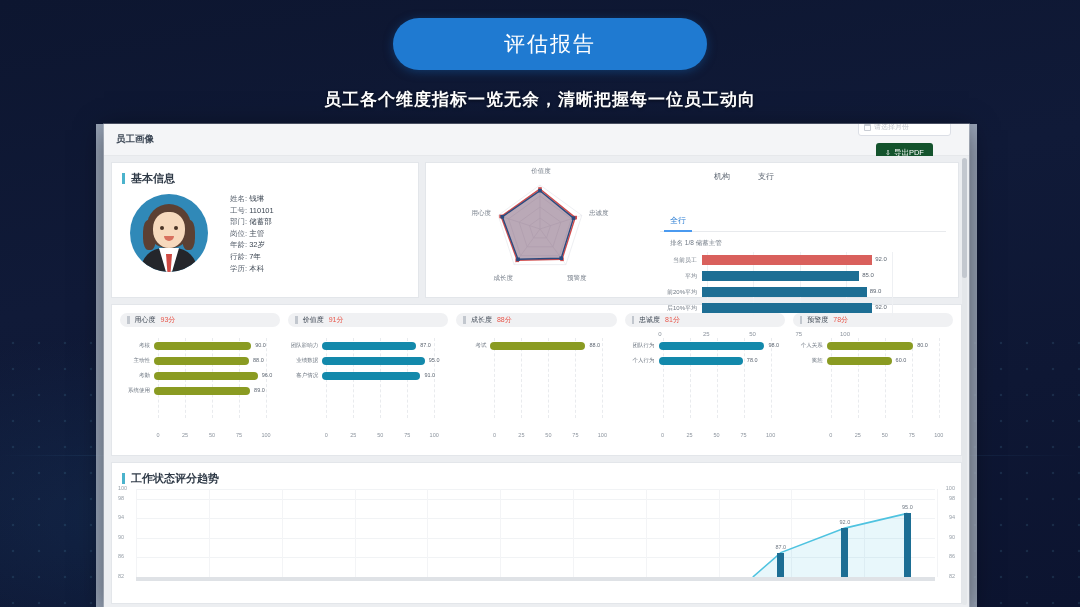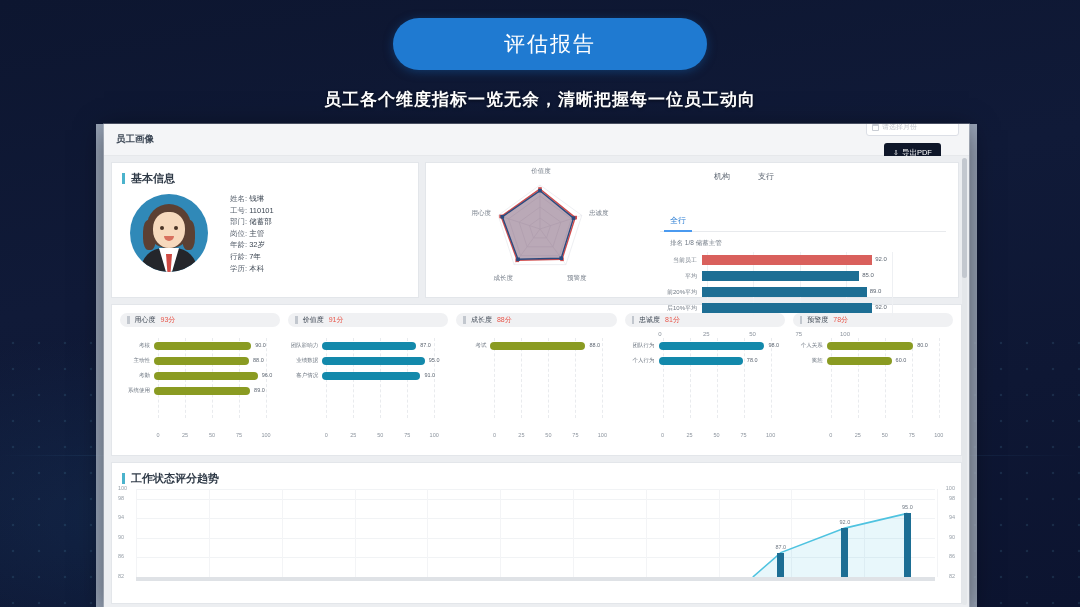--- a/index.html
+++ b/index.html
@@ -43,34 +43,34 @@
   .app-window{
     position:absolute; left:104px; top:124px; width:865px; height:483px;
     background:#f4f5f7;
     box-shadow:0 0 0 1px rgba(255,255,255,0.25), 0 6px 26px rgba(0,0,0,0.5);
     overflow:hidden;
   }
   .win-shade-l{position:absolute;left:96px;top:124px;width:8px;height:483px;background:rgba(200,212,228,0.75);}
   .win-shade-r{position:absolute;left:969px;top:124px;width:8px;height:483px;background:rgba(200,212,228,0.75);}
   .app-header{
     height:32px; background:#f4f5f7; border-bottom:1px solid #e6e8eb;
-    display:flex; align-items:center; padding:0 10px 0 12px;
+    display:flex; align-items:center; padding:0 18px 0 12px;
     position:relative;
   }
   .app-title{ font-size:9.5px; color:#3b4654; font-weight:bold; }
   .hdr-right{ margin-left:auto; display:flex; align-items:center; gap:7px;flex-direction:column; }
   .time-label{ font-size:8.5px; color:#3b4654; font-weight:bold; }
   .date-input{
     width:93px; height:18px; border:1px solid #dcdfe6; border-radius:3px;
     background:#fff; display:flex; align-items:center; gap:3px; padding:0 5px;
     font-size:7px; color:#c0c4cc;
   }
   .cal-ico{ width:7px; height:7px; border:1px solid #c9cdd4; border-top-width:2.5px; border-radius:1px; flex:none;}
   .pdf-btn{
-    height:19px; background:#0f172a; color:#fff; border-radius:3px;
+    height:19px; background:#14532d; color:#fff; border-radius:3px;
     display:flex; align-items:center; gap:3px; padding:0 9px;
     font-size:7.5px; cursor:pointer; border:none;
   }
   .dl-ico{ font-size:7px; line-height:1; }
   .close-x{ font-size:10px; color:#8a9099; padding:0 5px; cursor:pointer; }
   .app-body{ position:relative; height:451px; background:#eceef1; padding:6px 7px 0 7px; }
   .scrollbar{
     position:absolute; right:2px; top:2px; width:5px; height:447px;
     background:#e4e7ea; border-radius:3px;
   }

